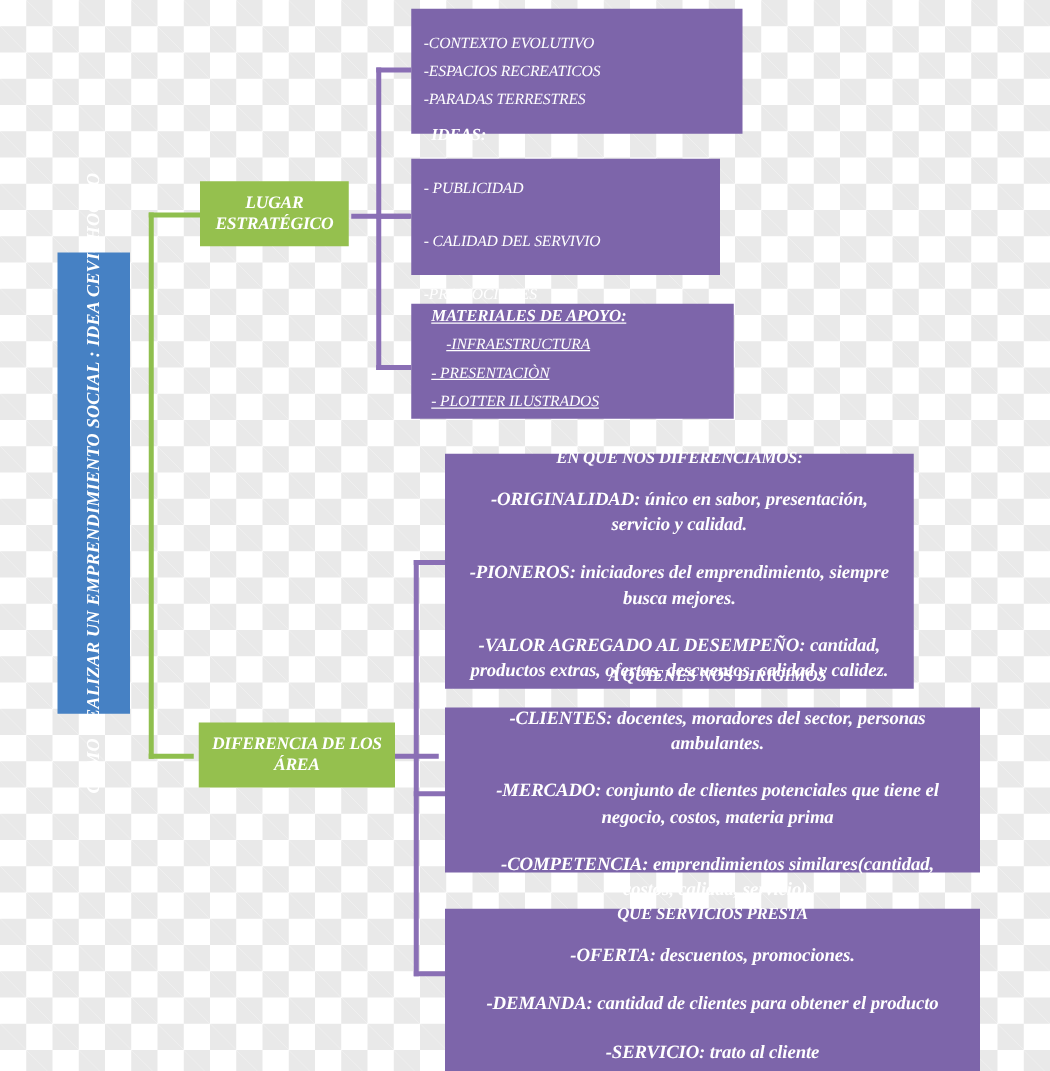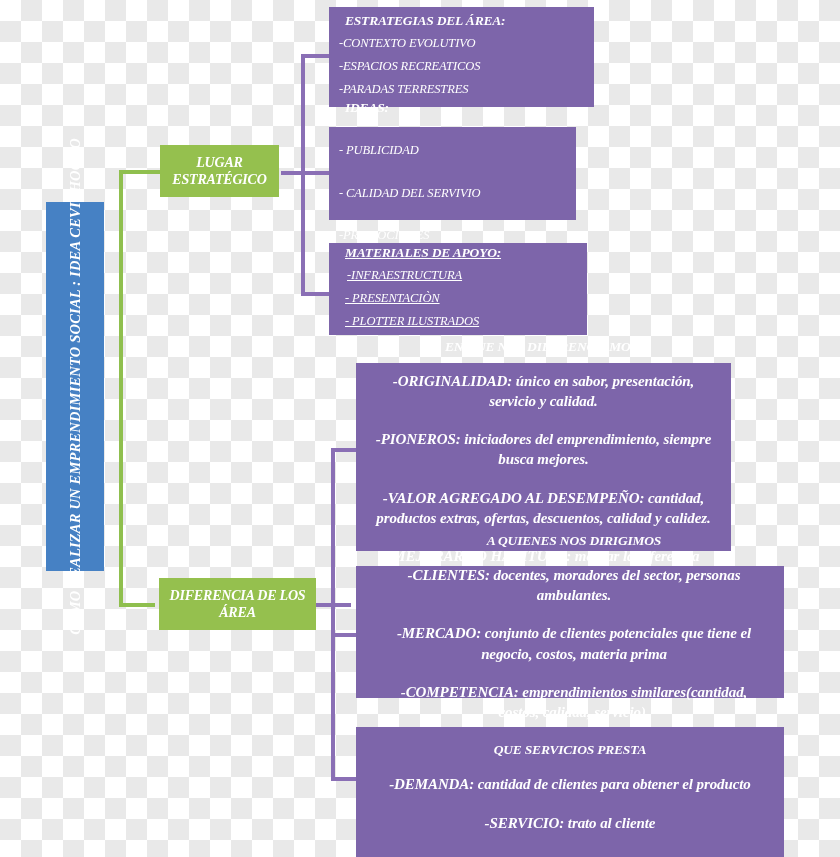--- a/index.html
+++ b/index.html
@@ -115,54 +115,53 @@
     <div class="node-title">LUGAR</div>
     <div class="node-title">ESTRATÉGICO</div>
   </div>
 
   <div class="node green box-green" style="left:159px; top:578px; width:157px; height:52px;">
     <div class="node-title">DIFERENCIA DE LOS</div>
     <div class="node-title">ÁREA</div>
   </div>
 
   <div class="node purple box-list" style="left:329px; top:7px; width:265px; height:100px;">
-    <div class="node-title">ESTRATEGIAS DEL ÁREA:</div>
     <div class="node-line">-CONTEXTO EVOLUTIVO</div>
     <div class="node-line">-ESPACIOS RECREATICOS</div>
     <div class="node-line">-PARADAS TERRESTRES</div>
   </div>
 
   <div class="node purple box-list" style="left:329px; top:127px; width:247px; height:93px;gap:20px;">
     <div class="node-title">IDEAS:</div>
     <div class="node-line">- PUBLICIDAD</div>
     <div class="node-line">- CALIDAD DEL SERVIVIO</div>
     <div class="node-line">-PROMOCIONES</div>
   </div>
 
   <div class="node purple box-list" style="left:329px; top:243px; width:258px; height:92px;text-decoration:underline;">
     <div class="node-title">MATERIALES DE APOYO:</div>
-    <div class="node-line" style="margin-left:8px;">-INFRAESTRUCTURA</div>
+    <div class="node-line" style="margin-left:18px;">-INFRAESTRUCTURA</div>
     <div class="node-line" style="margin-left:6px;">- PRESENTACIÒN</div>
     <div class="node-line" style="margin-left:6px;">- PLOTTER ILUSTRADOS</div>
   </div>
 
   <div class="node purple box-center" style="left:356px; top:363px; width:375px; height:188px;align-items:center;">
     <div class="node-title">EN QUE NOS DIFERENCIAMOS:</div>
     <div class="node-line">-ORIGINALIDAD: único en sabor, presentación, servicio y calidad.</div>
     <div class="node-line">-PIONEROS: iniciadores del emprendimiento, siempre busca mejores.</div>
     <div class="node-line">-VALOR AGREGADO AL DESEMPEÑO: cantidad, productos extras, ofertas, descuentos, calidad y calidez.</div>
-    <div class="node-line">-MEJORAR LO HABITUAL: marcar la diferencia</div>
   </div>
 
   <div class="node purple box-center" style="left:356px; top:566px; width:428px; height:132px;padding-left:24px;">
     <div class="node-title">A QUIENES NOS DIRIGIMOS</div>
     <div class="node-line">-CLIENTES: docentes, moradores del sector, personas ambulantes.</div>
     <div class="node-line">-MERCADO: conjunto de clientes potenciales que tiene el negocio,  costos, materia prima</div>
     <div class="node-line">-COMPETENCIA: emprendimientos similares(cantidad, costos, calidad, servicio).</div>
   </div>
 
   <div class="node purple box-center" style="left:356px; top:727px; width:428px; height:130px;">
     <div class="node-title">QUE SERVICIOS PRESTA</div>
+    <div class="node-line">-OFERTA: descuentos, promociones.</div>
     <div class="node-line">-DEMANDA: cantidad de clientes para obtener el producto</div>
     <div class="node-line">-SERVICIO: trato al cliente</div>
   </div>
 
 </div>
 
 </body></html>

